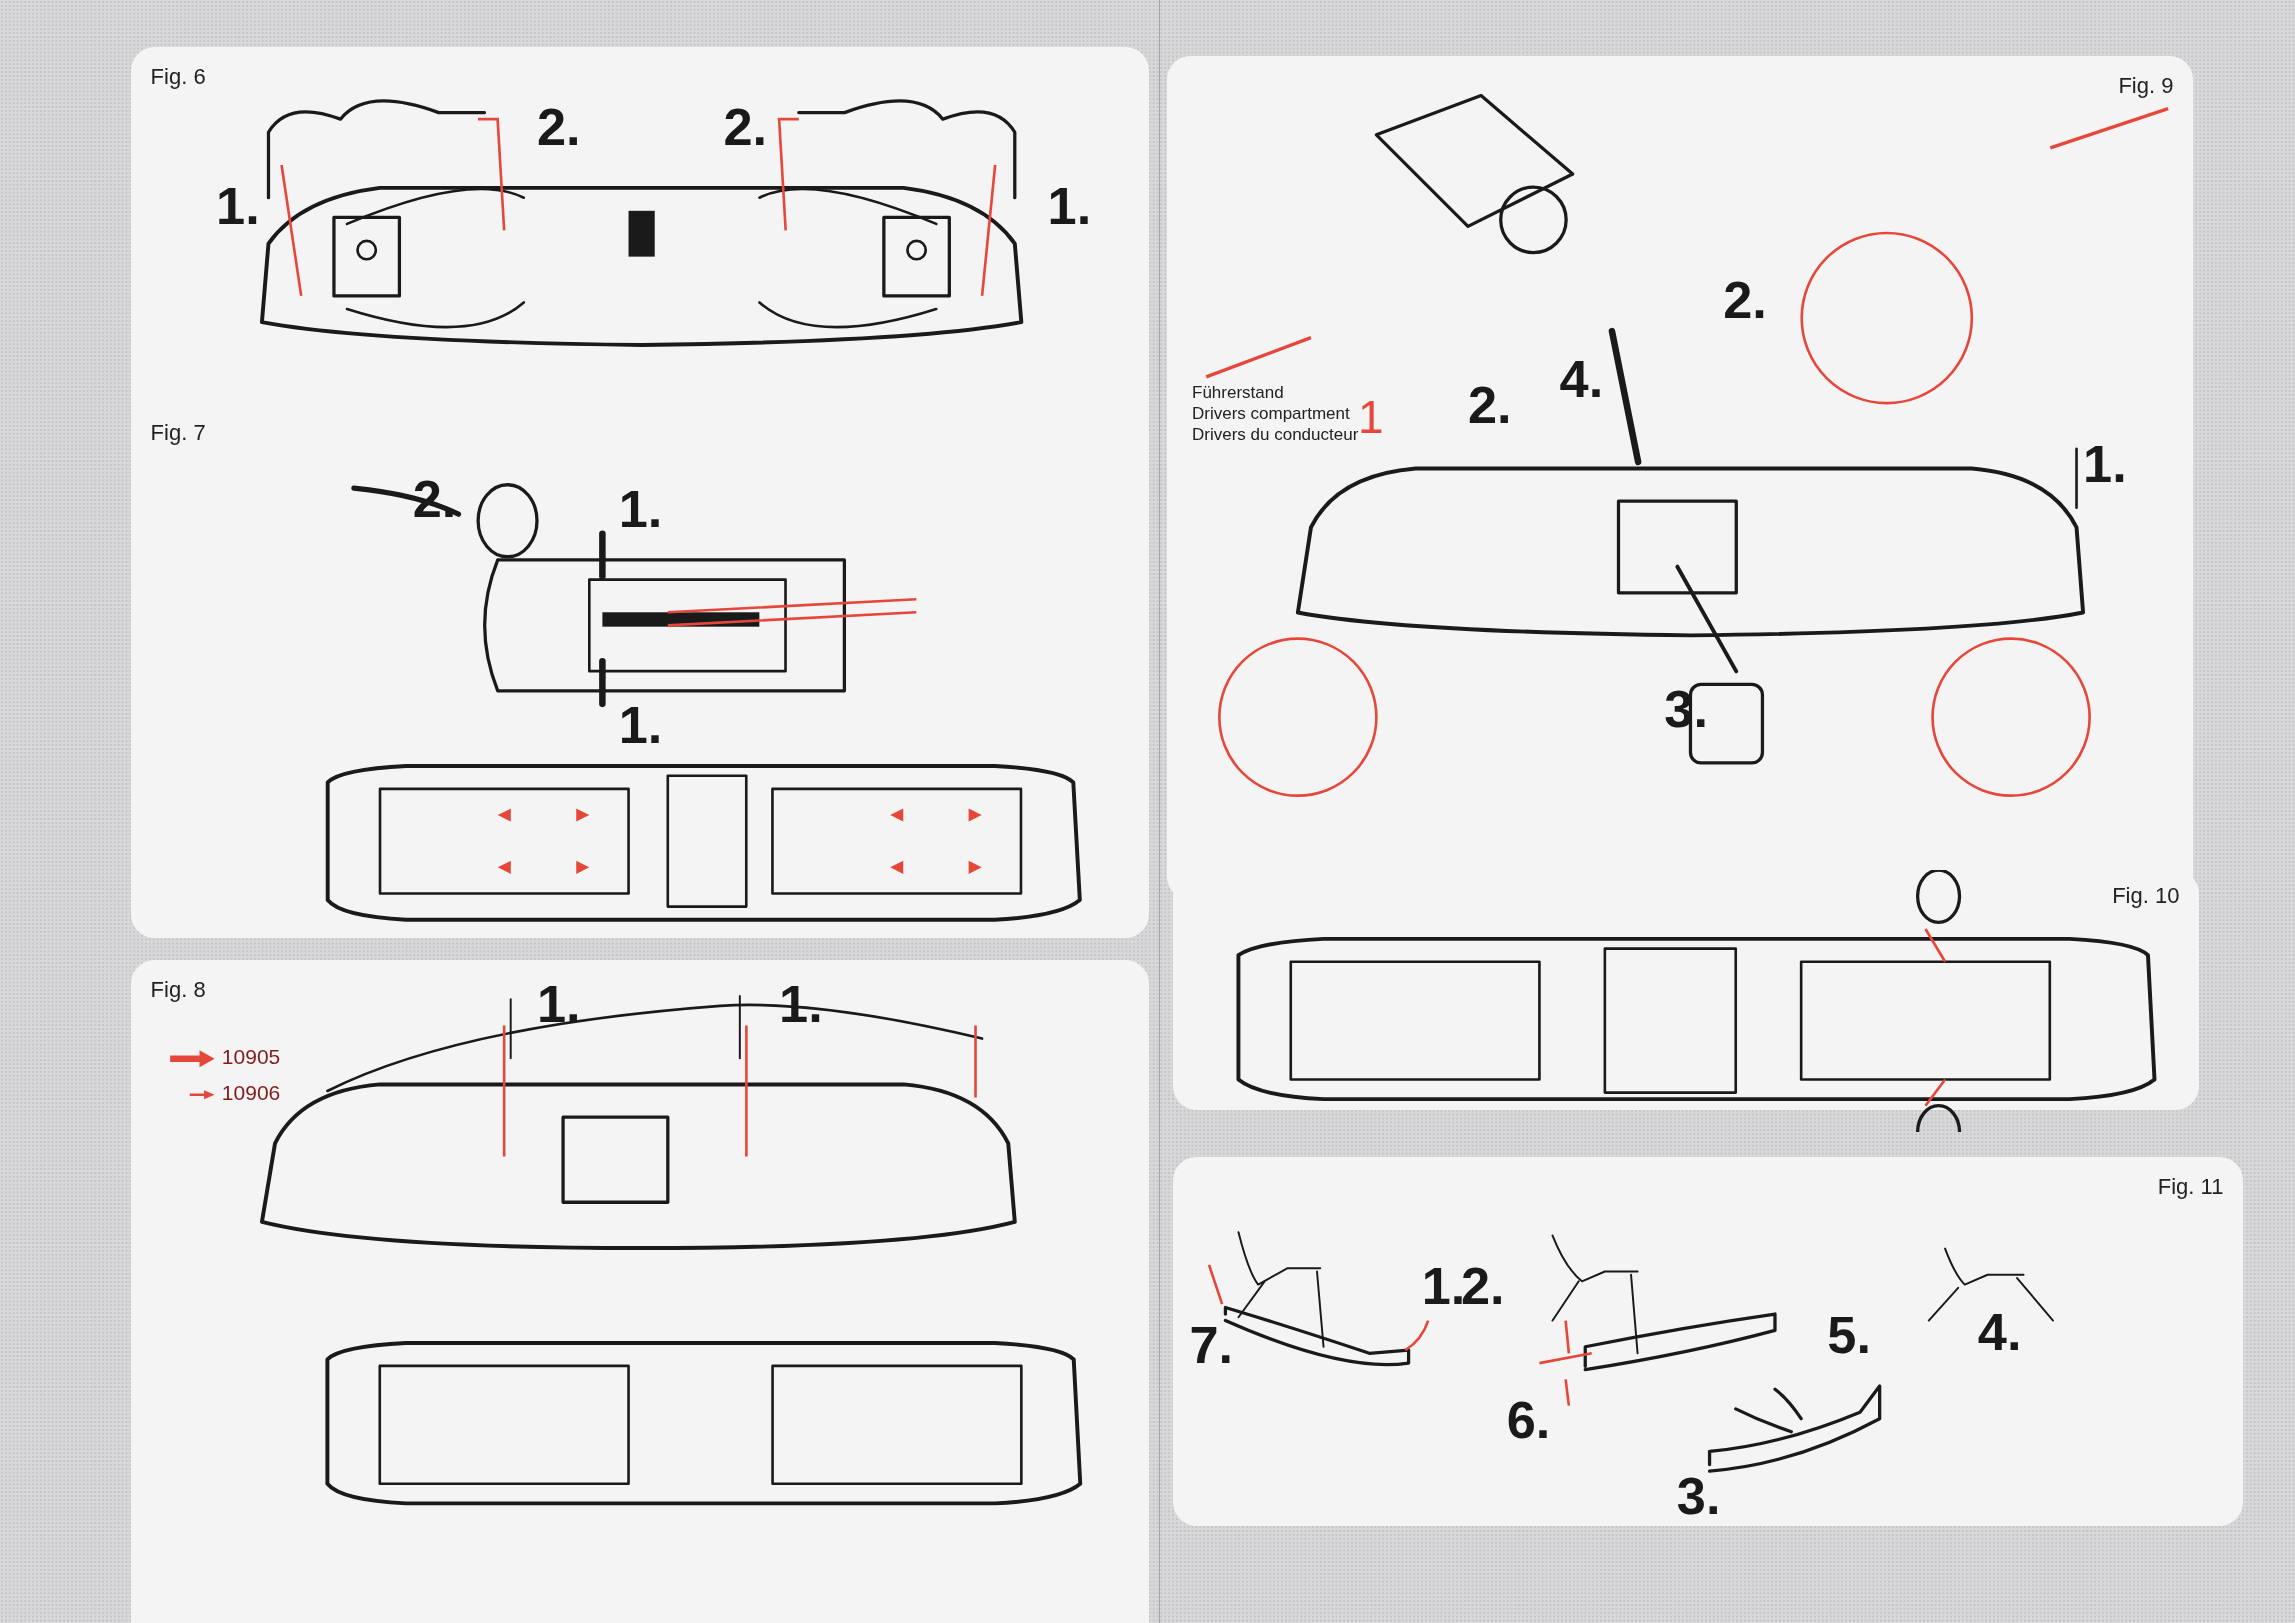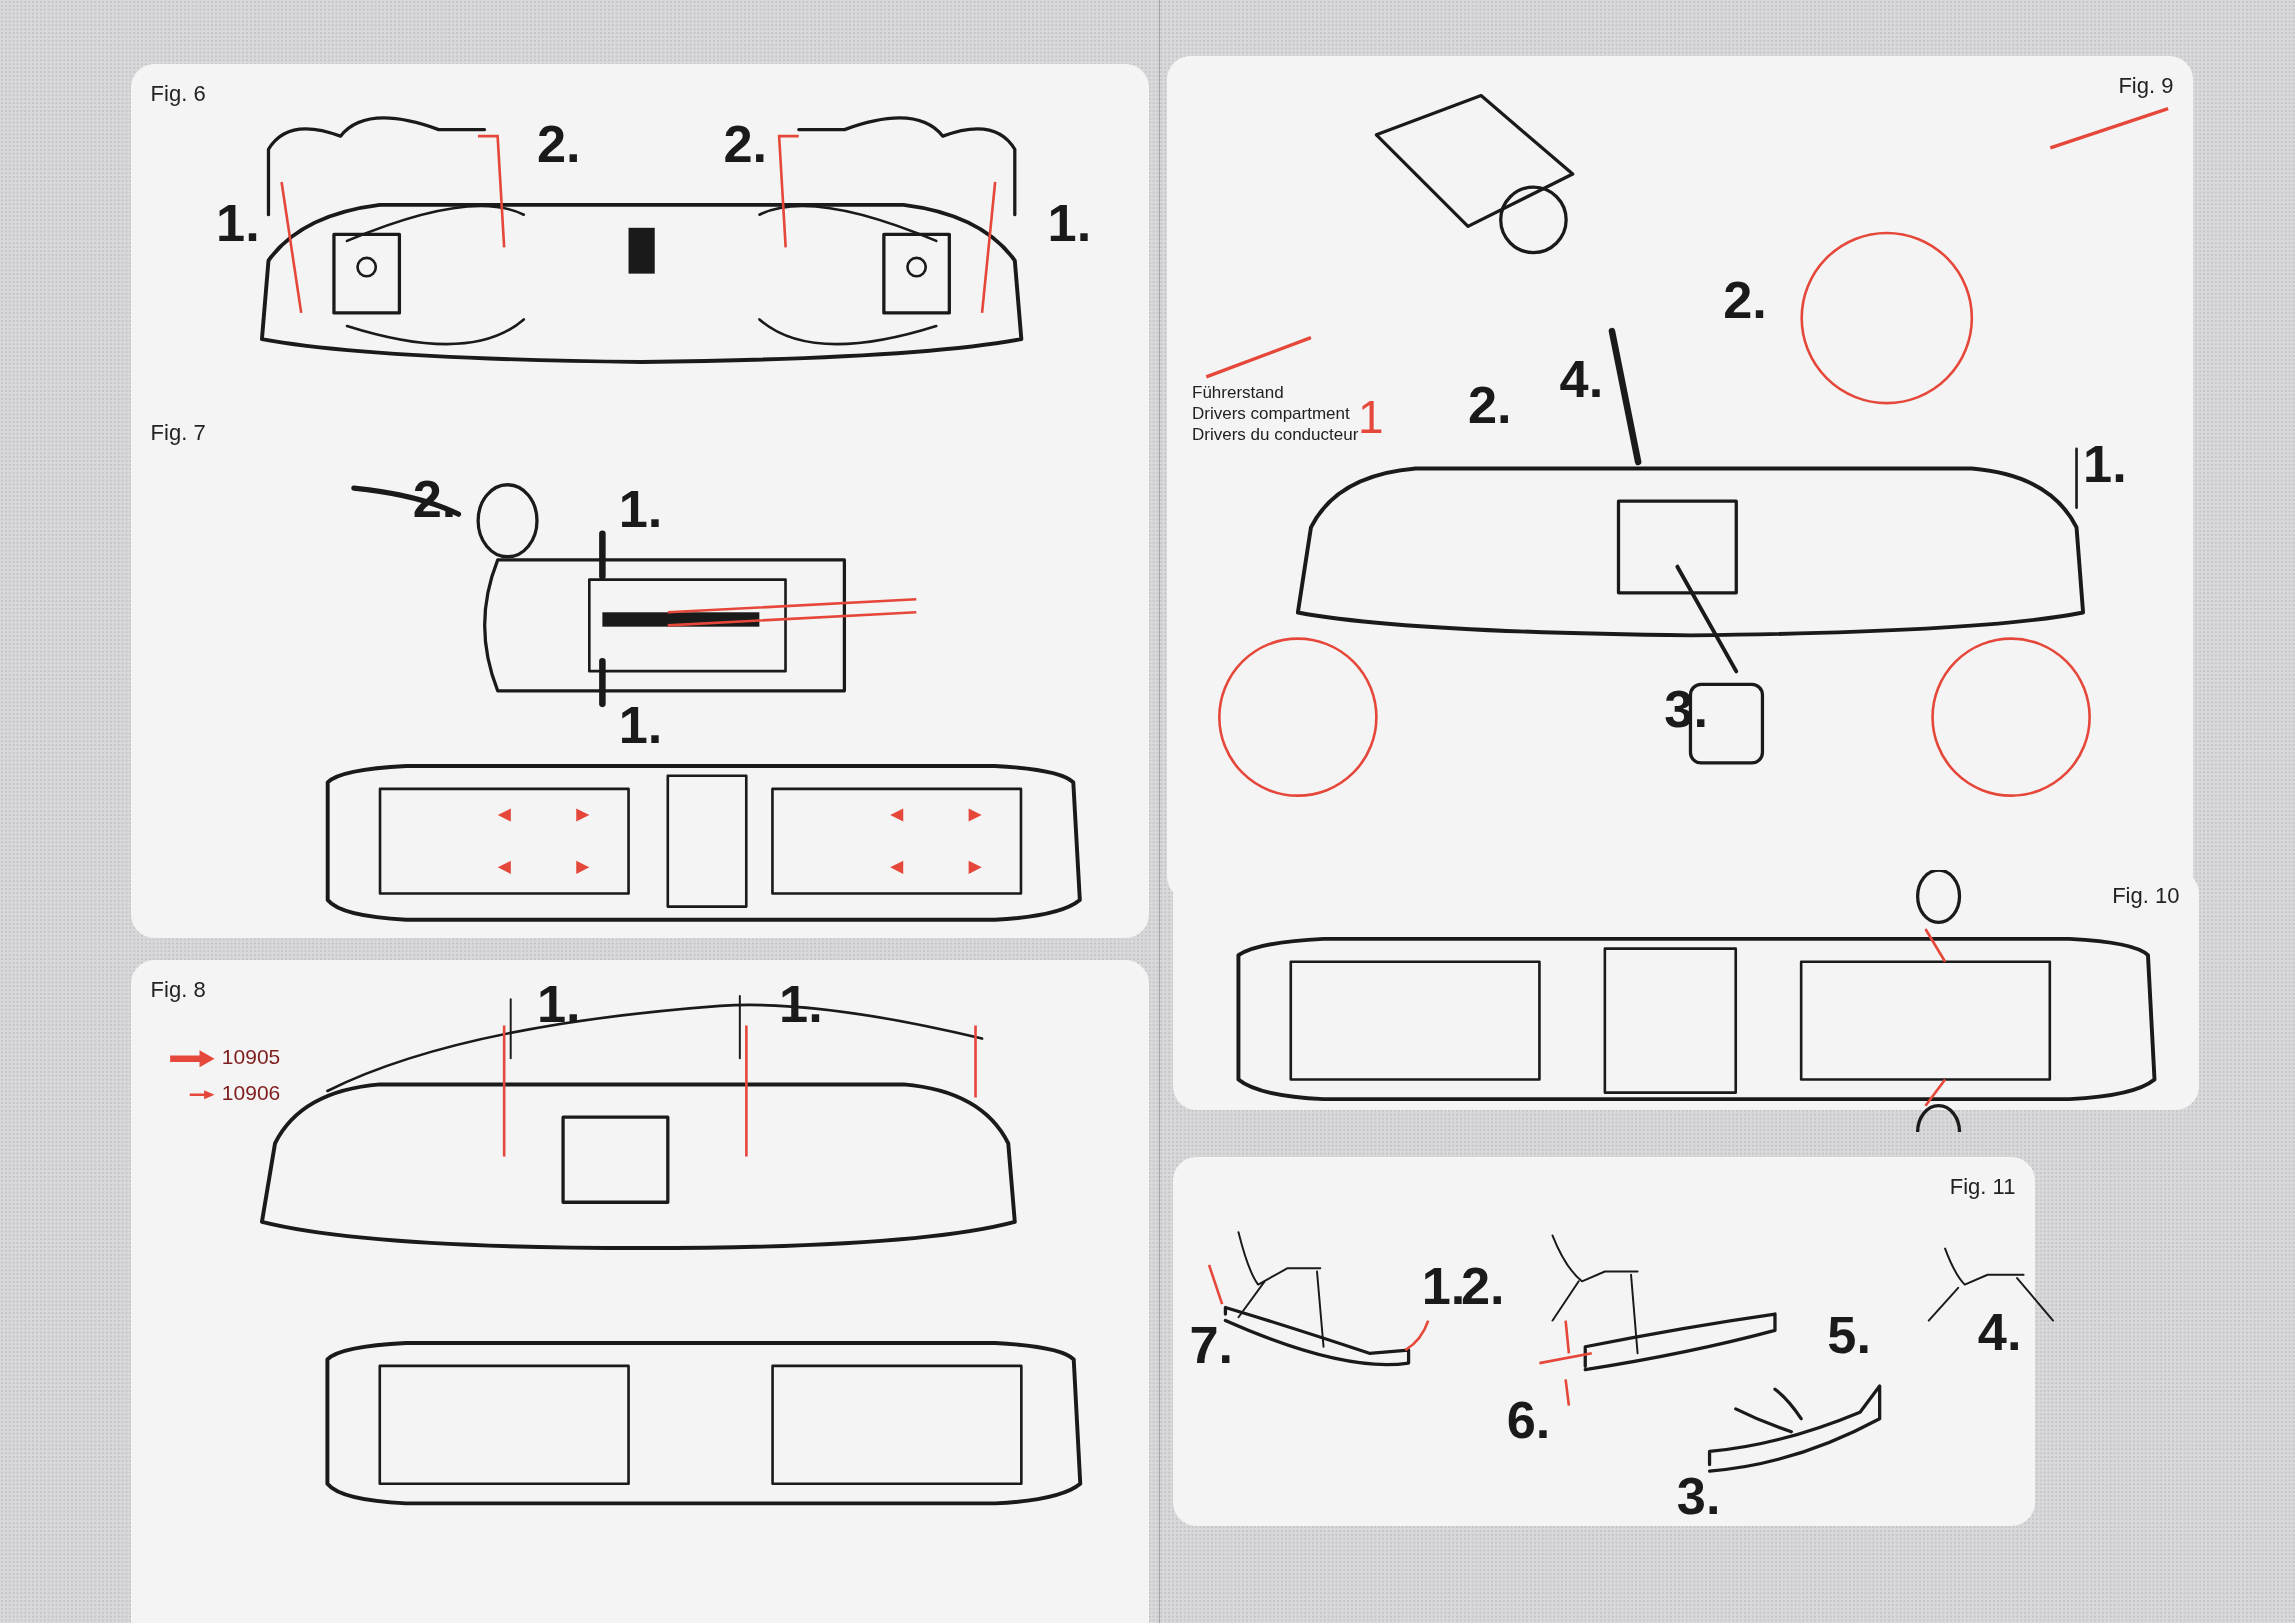--- a/index.html
+++ b/index.html
@@ -17,21 +17,21 @@
   .legend .arrow{display:inline-block;vertical-align:middle;}
   .cab{position:absolute;font-size:17px;color:#222;line-height:21px;}
   .cab-num{position:absolute;color:#e5483a;font-size:46px;font-weight:300;}
 </style>
 </head>
 <body>
 
 <div class="bg"></div>
 <div class="fold" style="left:1159px"></div>
 
-<div class="panel" style="left:131px;top:64px;width:1018px;height:395px">
+<div class="panel" style="left:131px;top:47px;width:1018px;height:395px">
   <div class="fig-label" style="left:19.6px;top:17px">Fig. 6</div>
   <svg width="1018" height="325" viewBox="0 0 1555 496">
 
     <path class="ink" stroke-width="6" d="M210 300 Q260 230 380 215 L1180 215 Q1300 230 1350 300 L1360 420 Q1200 450 780 455 Q360 450 200 420 Z"></path>
     <path class="ink" stroke-width="4" d="M330 270 Q520 190 600 230 M1230 270 Q1040 190 960 230 M330 400 Q520 460 600 390 M1230 400 Q1040 460 960 390"></path>
     <rect class="ink" stroke-width="5" x="310" y="260" width="100" height="120"></rect>
     <rect class="ink" stroke-width="5" x="1150" y="260" width="100" height="120"></rect>
     <rect x="760" y="250" width="40" height="70" fill="#1a1a1a"></rect>
     <circle cx="360" cy="310" r="14" class="ink" stroke-width="4"></circle>
     <circle cx="1200" cy="310" r="14" class="ink" stroke-width="4"></circle>
@@ -150,21 +150,21 @@
     <path class="ink" stroke-width="6" d="M100 130 Q130 110 230 105 L1370 105 Q1470 110 1490 130 L1500 320 Q1470 345 1370 350 L230 350 Q130 345 100 320 Z"></path>
     <rect class="ink" stroke-width="4" x="180" y="140" width="380" height="180"></rect>
     <rect class="ink" stroke-width="4" x="960" y="140" width="380" height="180"></rect>
     <rect class="ink" stroke-width="4" x="660" y="120" width="200" height="220"></rect>
     <ellipse cx="1170" cy="40" rx="32" ry="40" class="ink" stroke-width="5"></ellipse>
     <ellipse cx="1170" cy="400" rx="32" ry="40" class="ink" stroke-width="5"></ellipse>
     <path class="red" stroke-width="4" d="M1150 90 L1180 140 M1180 320 L1150 360"></path>
   </svg>
 </div>
 
-<div class="panel" style="left:1173px;top:1157px;width:862px;height:369px">
+<div class="panel" style="left:1173px;top:1157px;width:1070px;height:369px">
   <div class="fig-label" style="right:19.6px;top:17px">Fig. 11</div>
   <svg width="1026" height="369" viewBox="0 0 1568 564">
 
     <path class="ink" stroke-width="5" d="M80 240 L80 230 Q180 260 300 300 L360 295 L360 315 Q260 330 80 250"></path>
     <path class="ink" stroke-width="3" d="M100 115 Q115 175 130 195 L175 170 L225 170 M140 190 L100 245 M220 175 L230 290"></path>
     <path class="red" stroke-width="4" d="M55 165 L75 225 M390 250 Q380 280 355 295"></path>
     <text class="step" x="25" y="315">7.</text>
     <text class="step" x="380" y="225">1.</text>
 
     <text class="step" x="440" y="225">2.</text>

